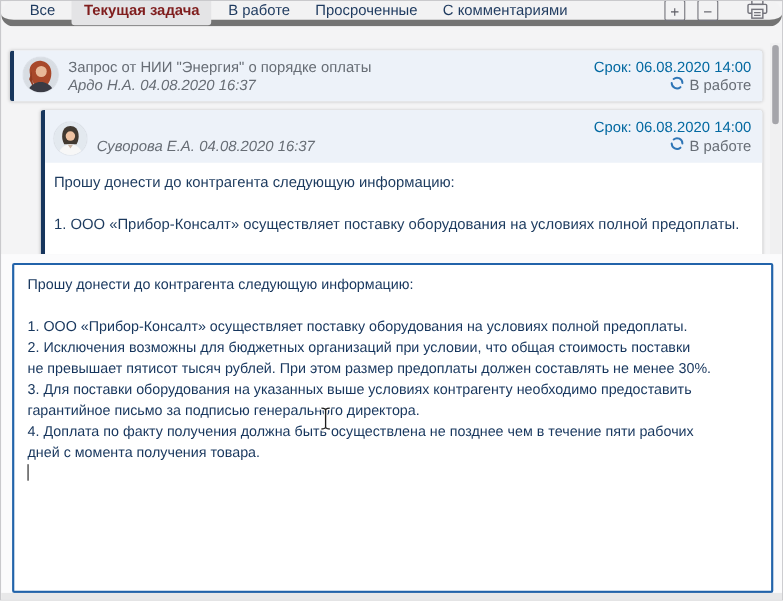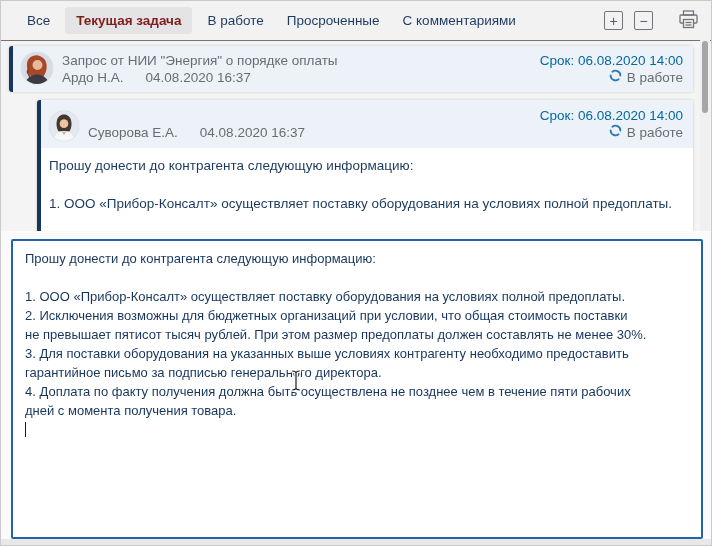--- a/index.html
+++ b/index.html
@@ -1,36 +1,36 @@
 <!DOCTYPE html>
 <html><head>
 <meta charset="utf-8">
 <style>
   * { margin:0; padding:0; box-sizing:border-box; }
   html,body { background:#e9e9ea; }
   body { font-family:"Liberation Sans", sans-serif; }
   .app { position:relative; width:712px; height:546px; background:#f4f4f5; overflow:hidden; border:1px solid #c9c9cc; }
 
   
-  .tabbar { display:flex; align-items:center; height:40px; padding:0 12px 0 18px; background:#f2f2f3; border-bottom:1px solid #737373; }
+  .tabbar { display:flex; align-items:center; height:23px; padding:0 12px 0 18px; background:#f2f2f3; border-bottom:6px solid #737373;border-radius:13px; }
   .tab { font-size:13.5px; color:#1e3a5f; background:transparent; border:none; padding:6px 8px; margin-right:7px; cursor:pointer; font-family:inherit; white-space:nowrap; }
   .tab.selected { font-weight:bold; background:#e4e4e6; border-radius:3px; padding:6px 11px; color:#7f1d1d; }
   .tab-actions { margin-left:auto; display:flex; align-items:center; gap:11px; }
   .sq-btn { width:19px; height:19px; border:1px solid #73737b; border-radius:2px; background:transparent; color:#5d5d66; font-size:14px; line-height:16px; text-align:center; cursor:pointer; font-family:inherit; padding:0; }
   .print-btn { background:none; border:none; cursor:pointer; padding:0; margin-left:14px; display:flex; }
 
   
   .thread { position:absolute; top:40px; left:0; right:0; height:190px; overflow:hidden; padding:5px 18px 0 8px; }
   .card { background:#fff; border-left:4px solid #17365d; border-radius:3px; box-shadow:0 0 3px rgba(0,0,0,.18); }
   .card-header { display:flex; align-items:flex-start; background:#edf2f9; padding:6px 10px 6px 8px; border-radius:0 3px 0 0; }
   .avatar { width:32px; height:32px; border-radius:50%; overflow:hidden; flex:0 0 auto; margin-right:9px; box-shadow:0 0 1px rgba(0,0,0,.3); }
   .avatar svg { display:block; width:100%; height:100%; }
   .hdr-left { flex:1 1 auto; min-width:0; }
   .card-title { font-size:13.5px; color:#676d75; line-height:17px; }
-  .meta-line { font-size:13.5px; color:#676d75; line-height:17px; display:flex; gap:22px; }
+  .meta-line { font-size:13.5px; color:#676d75; line-height:17px; display:flex; gap:4px;font-style:italic; }
   .hdr-right { flex:0 0 auto; text-align:right; }
   .deadline { font-size:13.5px; color:#0369a1; line-height:17px; }
   .status { display:flex; align-items:center; justify-content:flex-end; gap:5px; font-size:13.5px; color:#676d75; line-height:17px; cursor:pointer; }
   .card-body { padding:4px 10px 6px 8px; font-size:13.5px; line-height:19px; color:#1c3a5e; white-space:pre; overflow:hidden; }
   .card2 { margin-left:28px; margin-top:8px; height:300px; }
   .card2 .card-header { padding:7px 10px 7px 8px; align-items:flex-end; }
   .card2 .avatar { width:30px; height:30px; }
   .card2 .card-body { padding-top:8px; }
 
   

